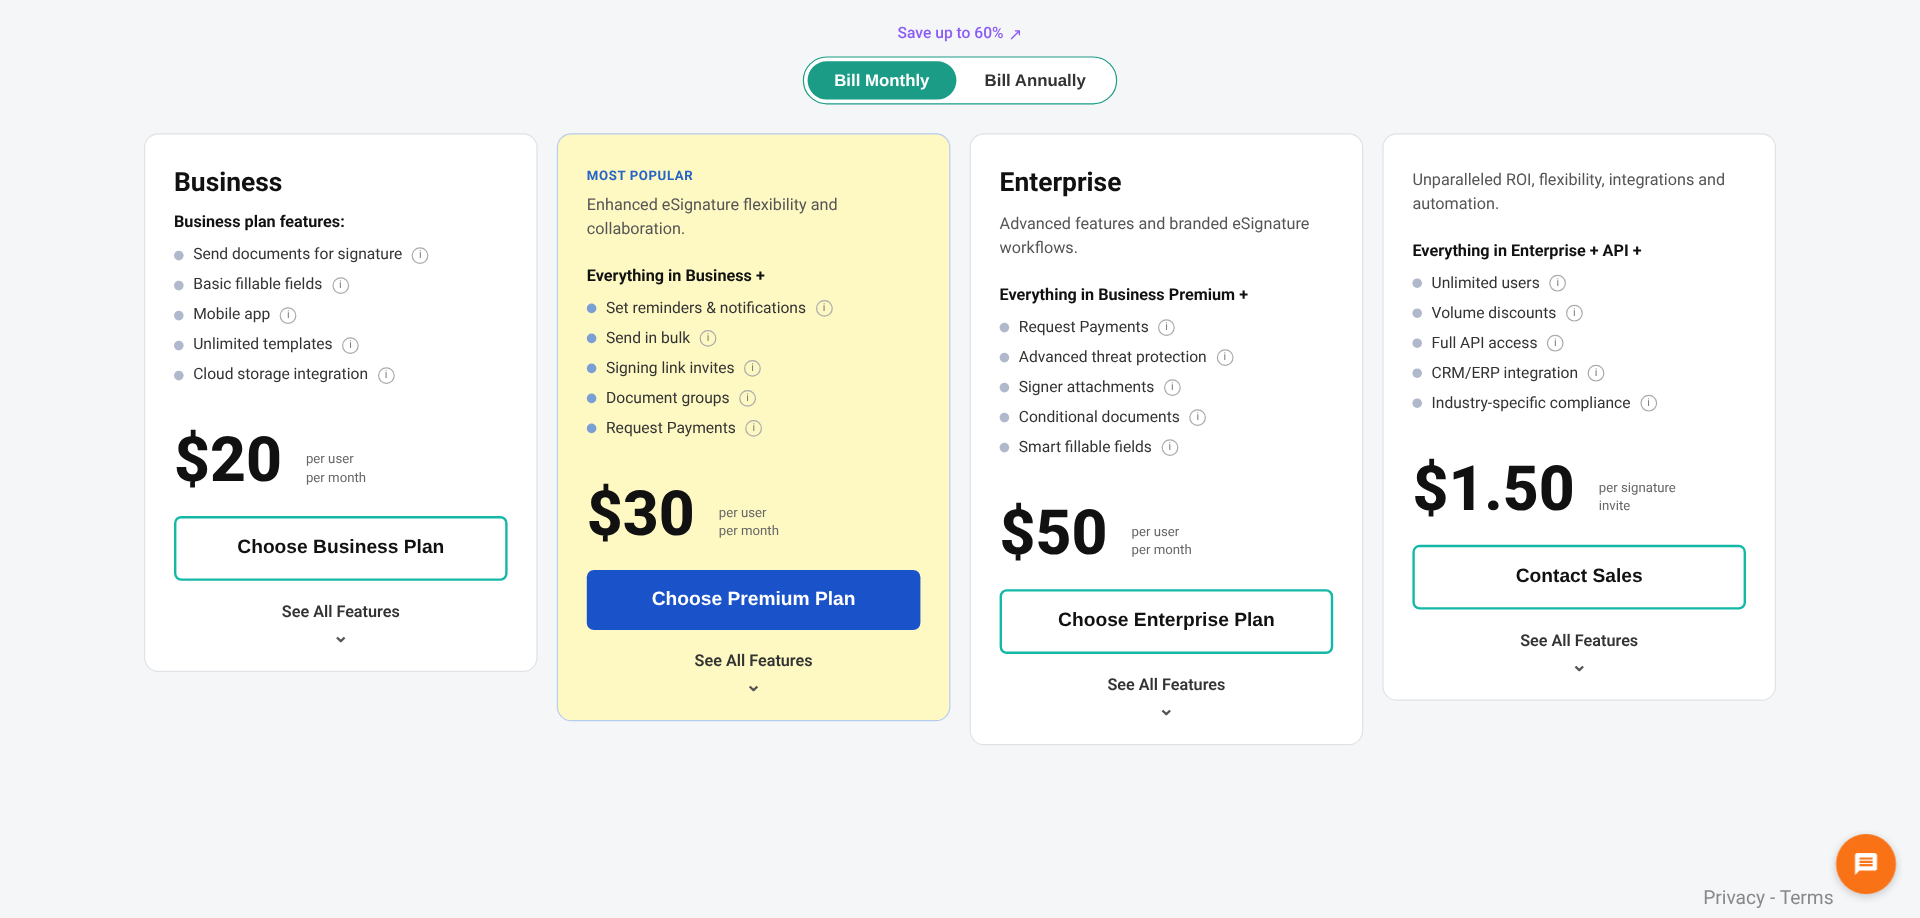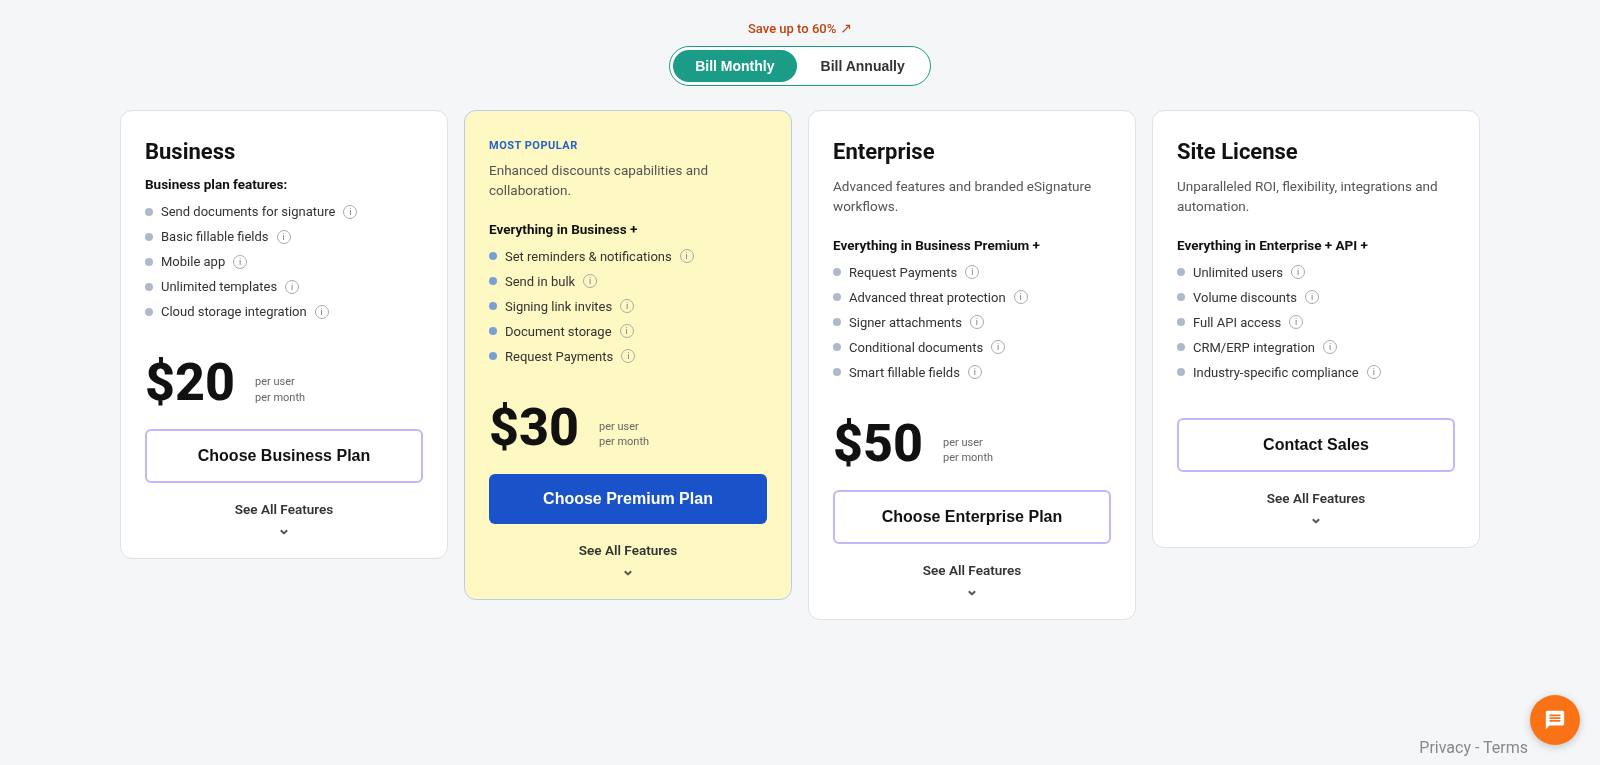--- a/index.html
+++ b/index.html
@@ -14,21 +14,21 @@
     }
 
     .top-section {
       display: flex;
       flex-direction: column;
       align-items: center;
       margin-bottom: 24px;
     }
 
     .save-badge {
-      color: #c2410c;
+      color: #8b5cf6;
       font-size: 13px;
       font-weight: 500;
       margin-bottom: 10px;
       display: flex;
       align-items: center;
       gap: 4px;
     }
 
     .save-badge::after {
       content: '↗';
@@ -188,21 +188,21 @@
       font-size: 16px;
       font-weight: 700;
       cursor: pointer;
       margin-bottom: 18px;
       transition: all 0.2s;
     }
 
     .cta-outline {
       background: white;
       color: #111;
-      border: 2px solid #c4b5fd;
+      border: 2px solid #14b8a6;
     }
 
     .cta-filled {
       background: #1a52c9;
       color: white;
       border: none;
     }
 
     .see-features {
       display: flex;
@@ -297,21 +297,21 @@
       <span class="price-label">per user<br>per month</span>
     </div>
     <button class="cta-button cta-outline">Choose Business Plan</button>
     <div class="see-features">
       <span>See All Features</span>
       <span class="chevron-down">⌄</span>
     </div>
   </div>
     <div class="plan-card popular">
     <div class="most-popular-badge">MOST POPULAR</div>
-    <div class="plan-description">Enhanced discounts capabilities and collaboration.</div>
+    <div class="plan-description">Enhanced eSignature flexibility and collaboration.</div>
     <div class="features-title">Everything in Business +</div>
     <ul class="features-list">
 
     <li>
       <span class="feature-dot"></span>
       <span>Set reminders &amp; notifications</span>
       <span class="info-icon">i</span>
     </li>
 
     <li>
@@ -321,21 +321,21 @@
     </li>
 
     <li>
       <span class="feature-dot"></span>
       <span>Signing link invites</span>
       <span class="info-icon">i</span>
     </li>
 
     <li>
       <span class="feature-dot"></span>
-      <span>Document storage</span>
+      <span>Document groups</span>
       <span class="info-icon">i</span>
     </li>
 
     <li>
       <span class="feature-dot"></span>
       <span>Request Payments</span>
       <span class="info-icon">i</span>
     </li>
 
     </ul>
@@ -392,21 +392,20 @@
       <span class="price-label">per user<br>per month</span>
     </div>
     <button class="cta-button cta-outline">Choose Enterprise Plan</button>
     <div class="see-features">
       <span>See All Features</span>
       <span class="chevron-down">⌄</span>
     </div>
   </div>
     <div class="plan-card">
 
-    <div class="plan-name">Site License</div>
     <div class="plan-description">Unparalleled ROI, flexibility, integrations and automation.</div>
     <div class="features-title">Everything in Enterprise + API +</div>
     <ul class="features-list">
 
     <li>
       <span class="feature-dot"></span>
       <span>Unlimited users</span>
       <span class="info-icon">i</span>
     </li>
 
@@ -428,20 +427,24 @@
       <span class="info-icon">i</span>
     </li>
 
     <li>
       <span class="feature-dot"></span>
       <span>Industry-specific compliance</span>
       <span class="info-icon">i</span>
     </li>
 
     </ul>
+    <div class="price-section">
+      <span class="price-amount">$1.50</span>
+      <span class="price-label">per signature<br>invite</span>
+    </div>
     <button class="cta-button cta-outline">Contact Sales</button>
     <div class="see-features">
       <span>See All Features</span>
       <span class="chevron-down">⌄</span>
     </div>
   </div>
   </div>
 
 <div class="chat-button">
   <svg width="22" height="22" viewBox="0 0 24 24" fill="white">

